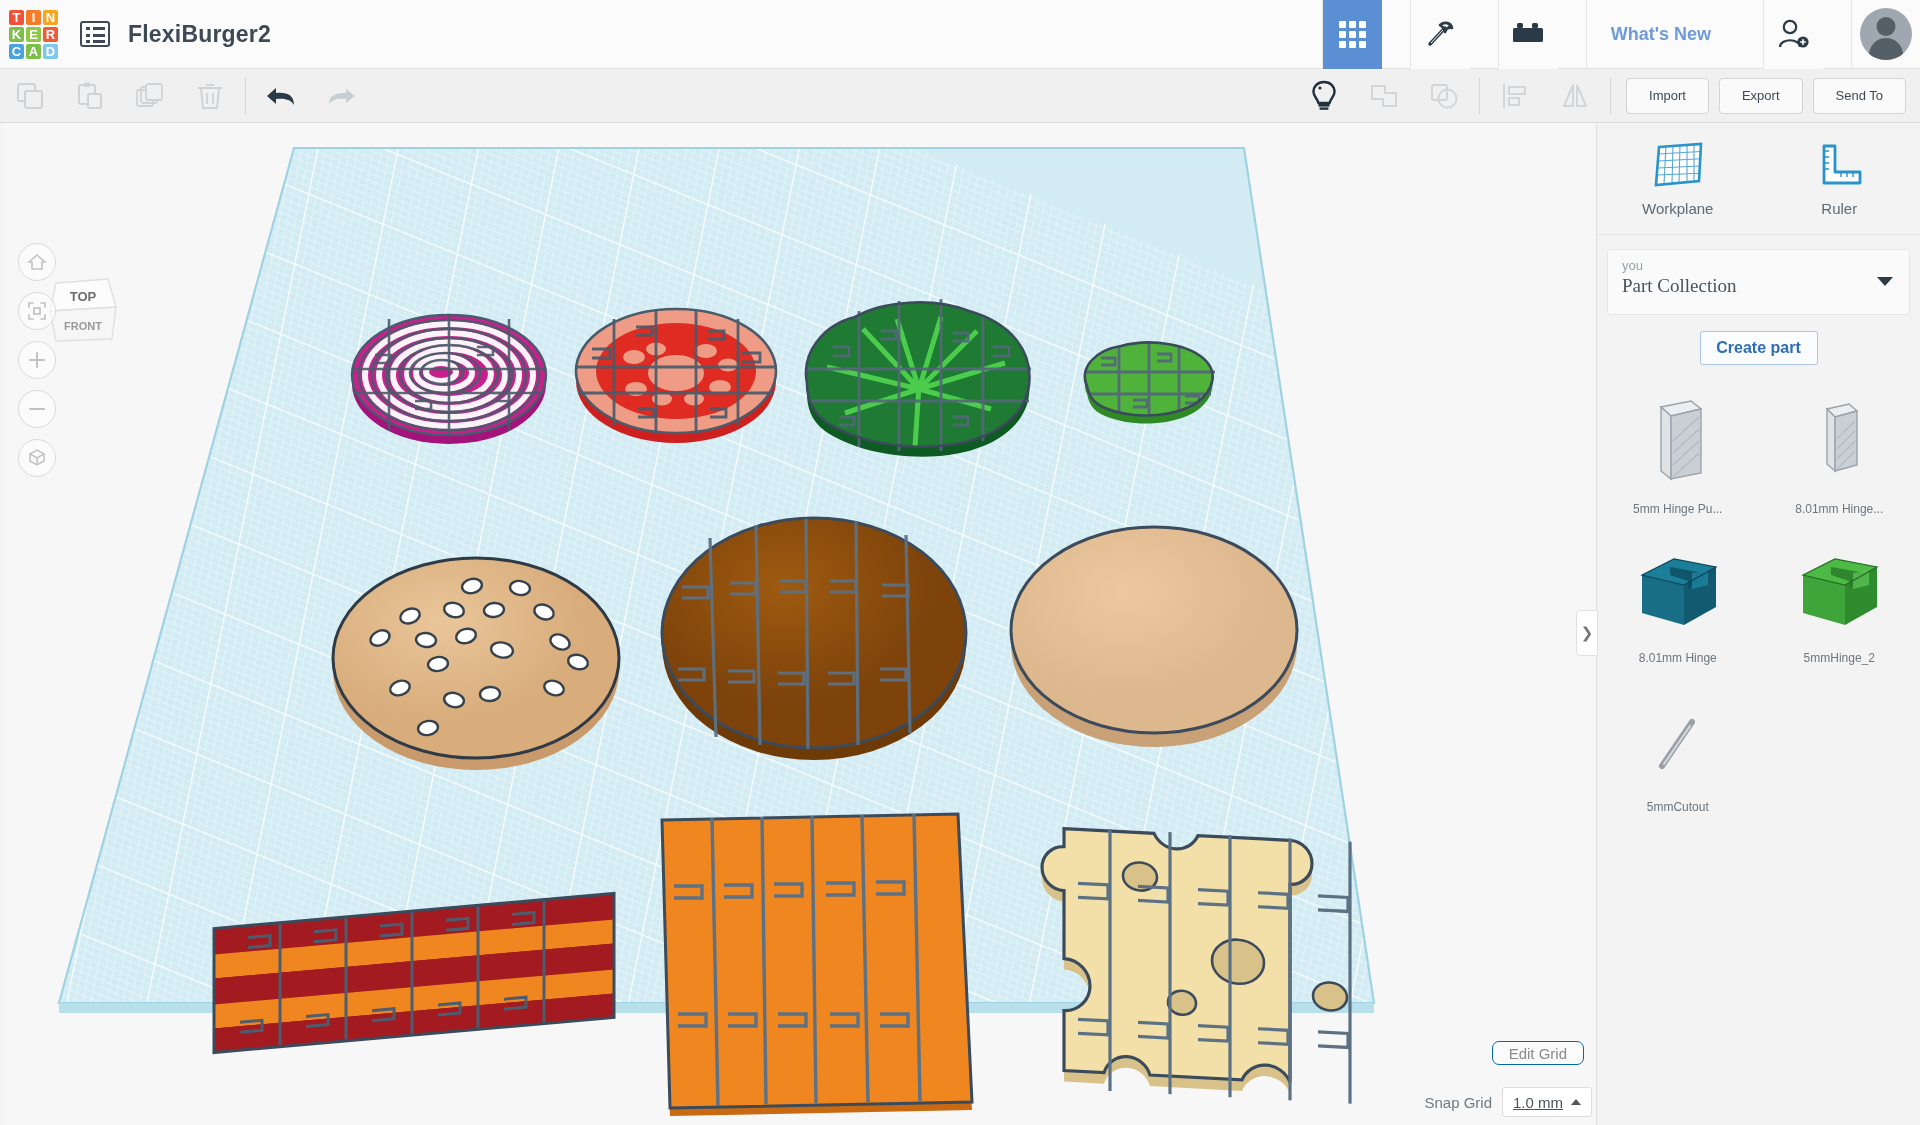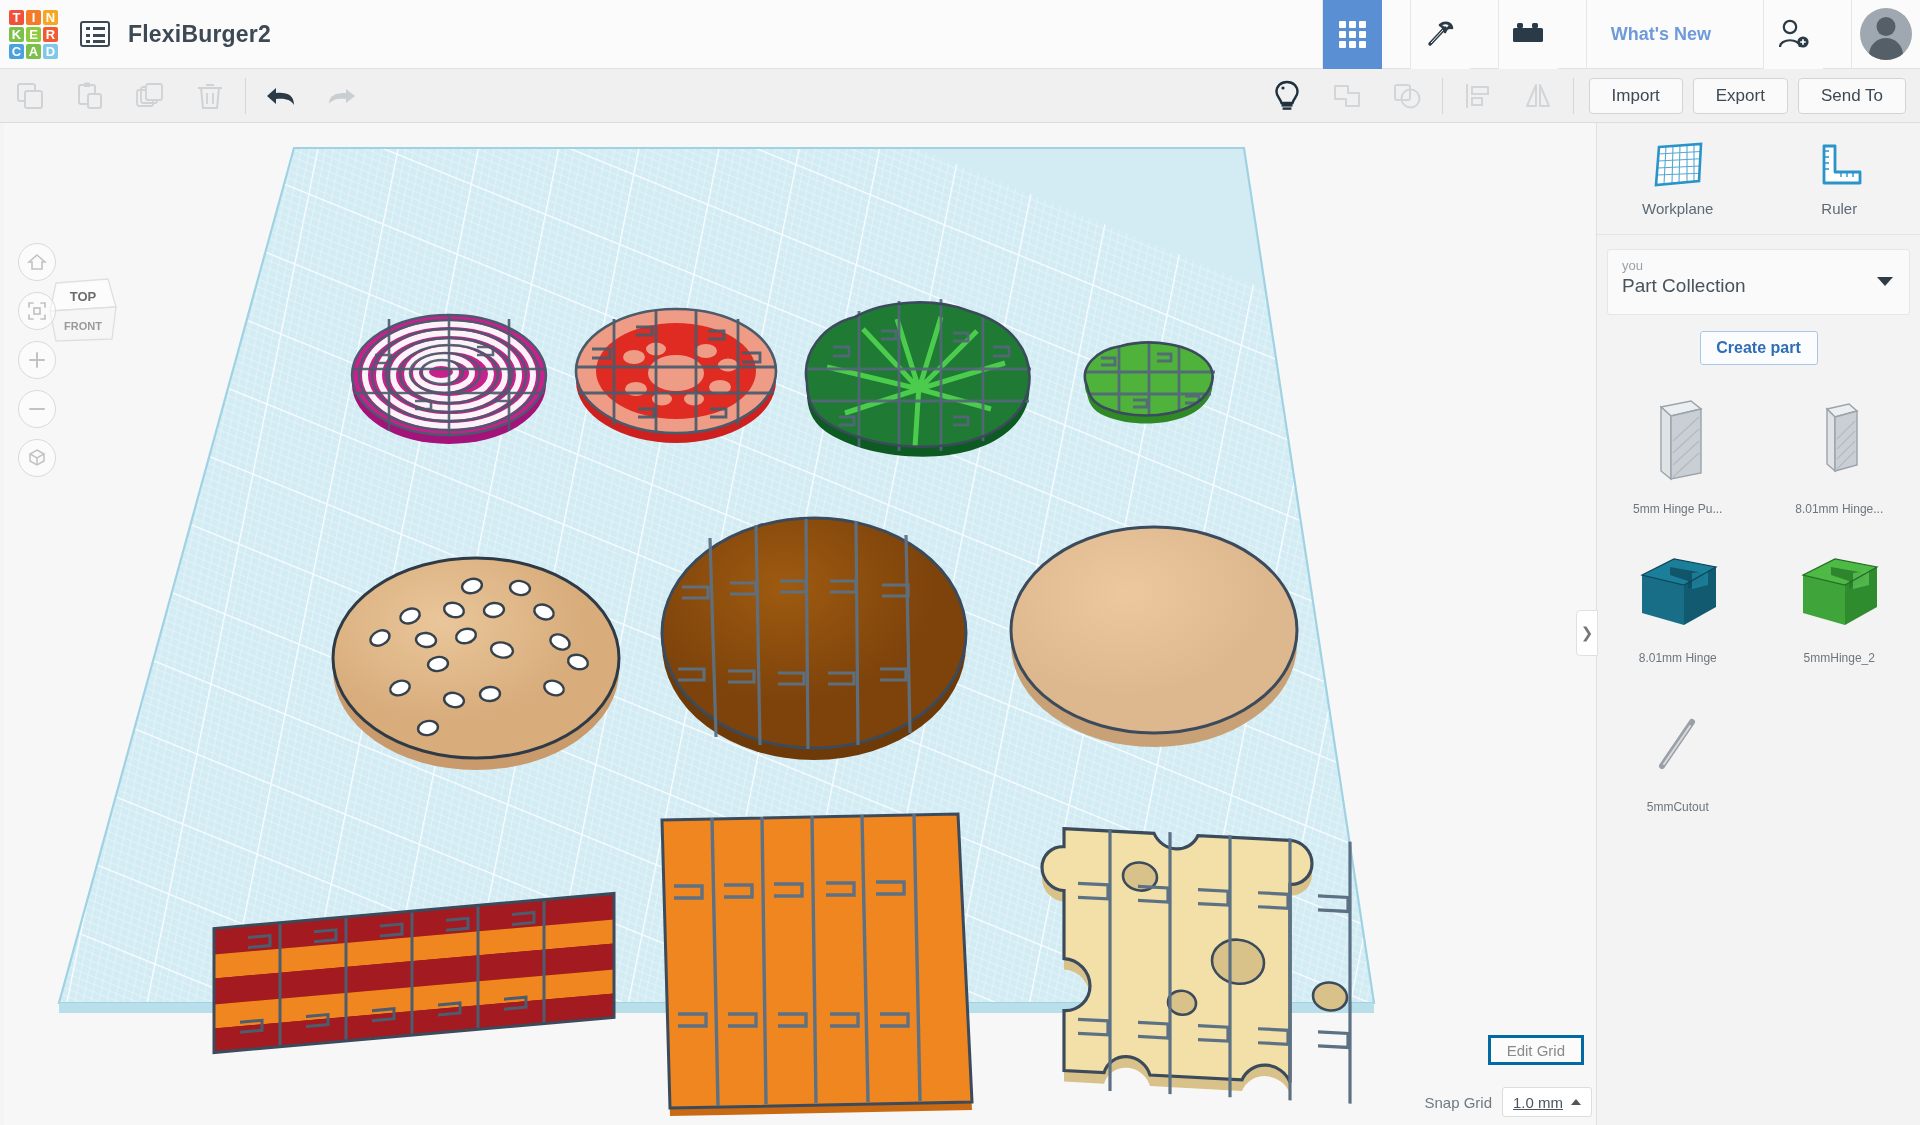--- a/index.html
+++ b/index.html
@@ -60,21 +60,21 @@
   .toolbar2 {
     position:absolute; left:0; top:69px; width:1920px; height:54px;
     background:#f0f0f0; border-bottom:1px solid #dcdcdc; display:flex; align-items:center;
   }
   .t2grp { display:flex; align-items:center; height:54px; }
   .t2btn { width:60px; height:54px; display:flex; align-items:center; justify-content:center; }
   .t2sep { width:1px; height:36px; background:#d6d6d6; margin:0 5px; }
   .t2right { margin-left:auto; display:flex; align-items:center; height:54px; padding-right:14px; }
   .pillbtn {
     height:36px; padding:0 22px; margin-left:10px; border:1px solid #d4d4d4; border-radius:4px;
-    background:#fafafa; color:#3d4a55; font-size:17px; display:flex; align-items:center; justify-content:center;
+    background:#fafafa; color:#3d4a55; font-size:13px; display:flex; align-items:center; justify-content:center;
   }
 
   
   .canvas {
     position:absolute; left:4px; top:123px; width:1596px; height:1002px;
     background:#f7f7f7; overflow:hidden;
   }
   .wp-svg { position:absolute; left:0; top:0; }
 
   
@@ -85,22 +85,22 @@
     display:flex; align-items:center; justify-content:center; color:#c2c2c2;
   }
 
   .wp-label {
     position:absolute; left:70px; top:1000px; font-size:52px; font-style:italic;
     font-weight:bold; color:#9ecede; opacity:.85; letter-spacing:1px;
     font-family:"Liberation Sans",sans-serif;
   }
 
   .editgrid {
-    position:absolute; right:16px; bottom:60px; height:30px; padding:0 16px;
-    background:#fbfbfb; border:3px solid #0369a1; border-radius:0;
+    position:absolute; right:16px; bottom:60px; height:24px; padding:0 16px;
+    background:#fbfbfb; border:1px solid #0369a1; border-radius:7px;
     display:flex; align-items:center; font-size:15px; color:#8a8a8a;
   }
   .snapbar {
     position:absolute; right:8px; bottom:8px; display:flex; align-items:center; gap:10px;
   }
   .snaplbl { font-size:15px; color:#6f7a82; }
   .snapsel {
     height:30px; padding:0 10px; background:#fff; border:1px solid #ddd; border-radius:3px;
     display:flex; align-items:center; gap:8px; font-size:15px; color:#4a555e;text-decoration:underline;
   }
@@ -118,21 +118,21 @@
   }
   .wp-ruler-row { display:flex; height:112px; border-bottom:1px solid #e4e4e4; }
   .wr-item { flex:1; display:flex; flex-direction:column; align-items:center; justify-content:center; gap:7px; }
   .wr-label { font-size:15px; color:#5c6a75; }
 
   .collection {
     margin:14px 10px 0 10px; height:66px; background:#fafafa; border:1px solid #e6e6e6;
     border-radius:3px; padding:8px 14px; position:relative;
   }
   .coll-you { font-size:13px; color:#9aa3aa; }
-  .coll-name { font-size:19px; color:#47535d; margin-top:2px; }
+  .coll-name { font-size:19px; color:#47535d; margin-top:2px;font-family:Liberation Serif, serif; }
   .caret { position:absolute; right:16px; top:27px; width:0;height:0;
            border-left:8px solid transparent;border-right:8px solid transparent;border-top:9px solid #2f3b45; }
 
   .createpart {
     margin:16px auto 0 auto; width:118px; height:34px; border:1px solid #a9c6e8; border-radius:3px;
     background:#fbfcfe; color:#2f6db5; font-size:16px; font-weight:600;
     display:flex; align-items:center; justify-content:center;
   }
 
   .parts { margin-top:22px; display:grid; grid-template-columns:1fr 1fr; row-gap:14px; }

